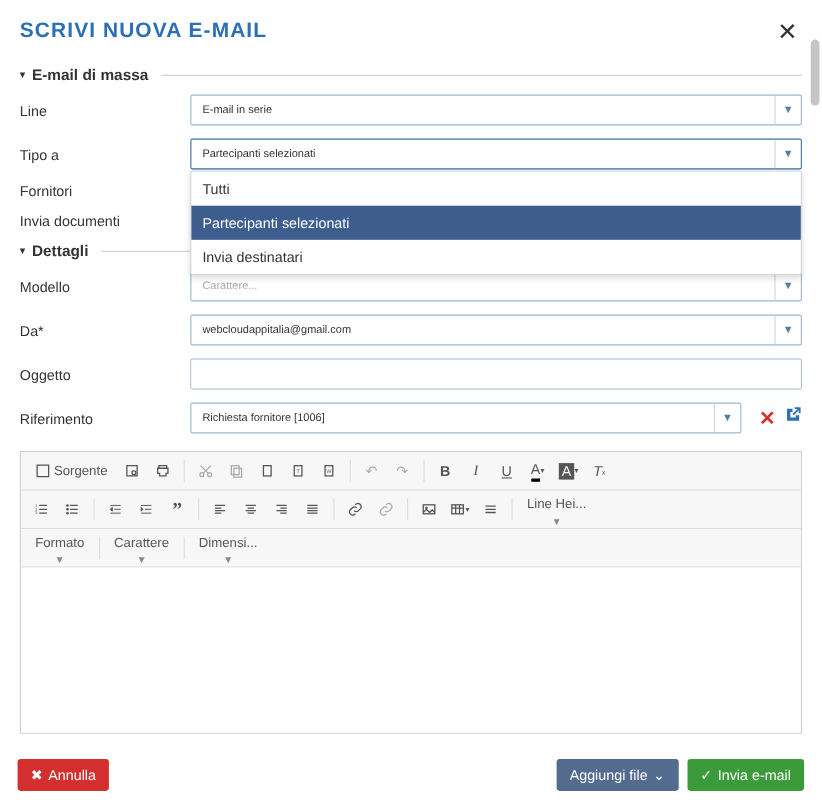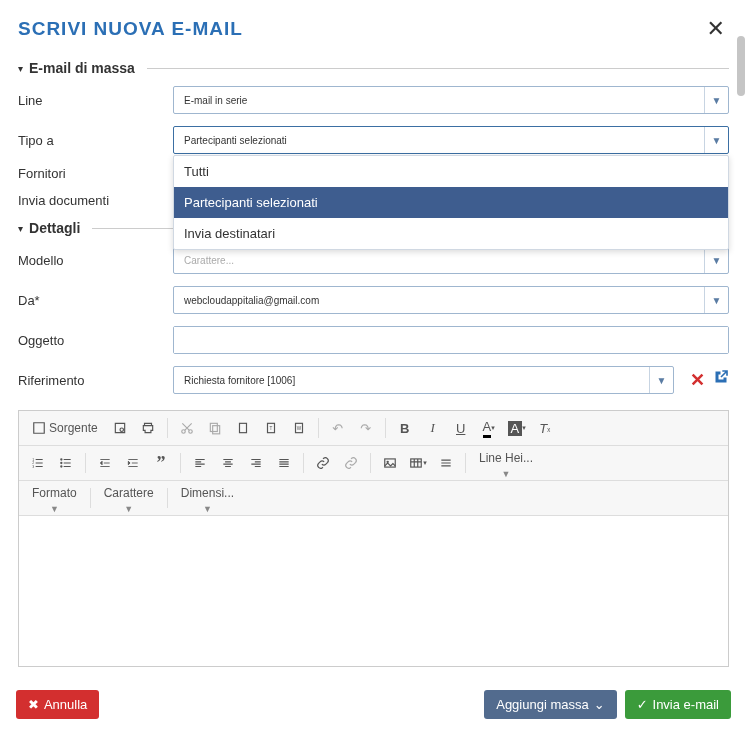--- a/index.html
+++ b/index.html
@@ -324,21 +324,21 @@
   <div class="editor-body"></div>
 </div>
 
 <div class="footer">
   <button class="btn btn-cancel">
     <span class="ic">✖</span>
     <span>Annulla</span>
   </button>
   <div class="footer-right">
     <button class="btn btn-attach">
-      <span>Aggiungi massa</span>
+      <span>Aggiungi file</span>
       <span class="ic">⌄</span>
     </button>
     <button class="btn btn-send">
       <span class="ic">✓</span>
       <span>Invia e-mail</span>
     </button>
   </div>
 </div>
 
 <div class="scrollbar">

